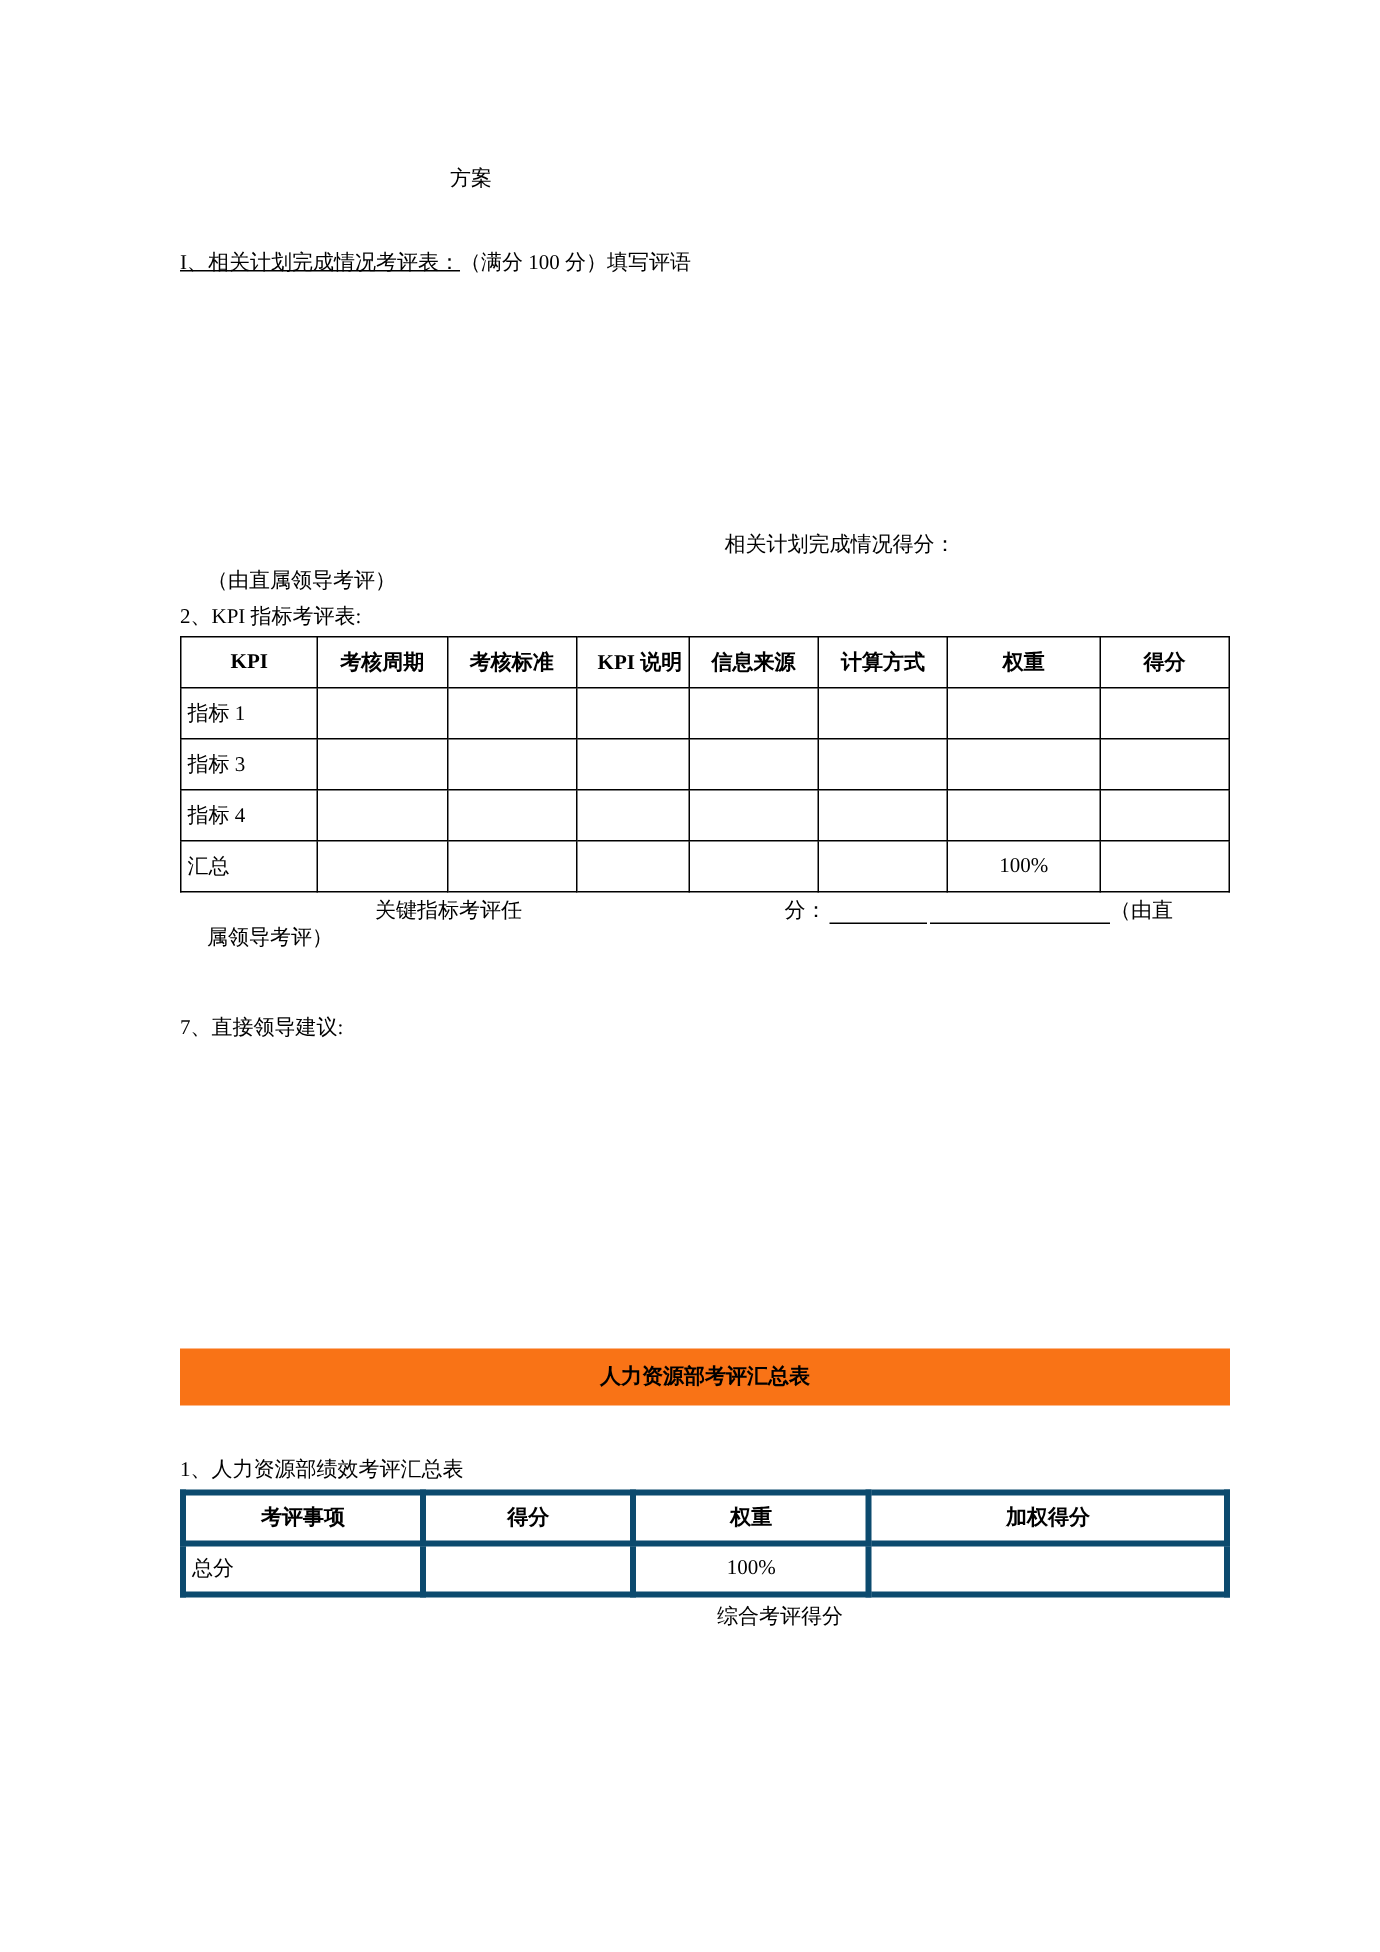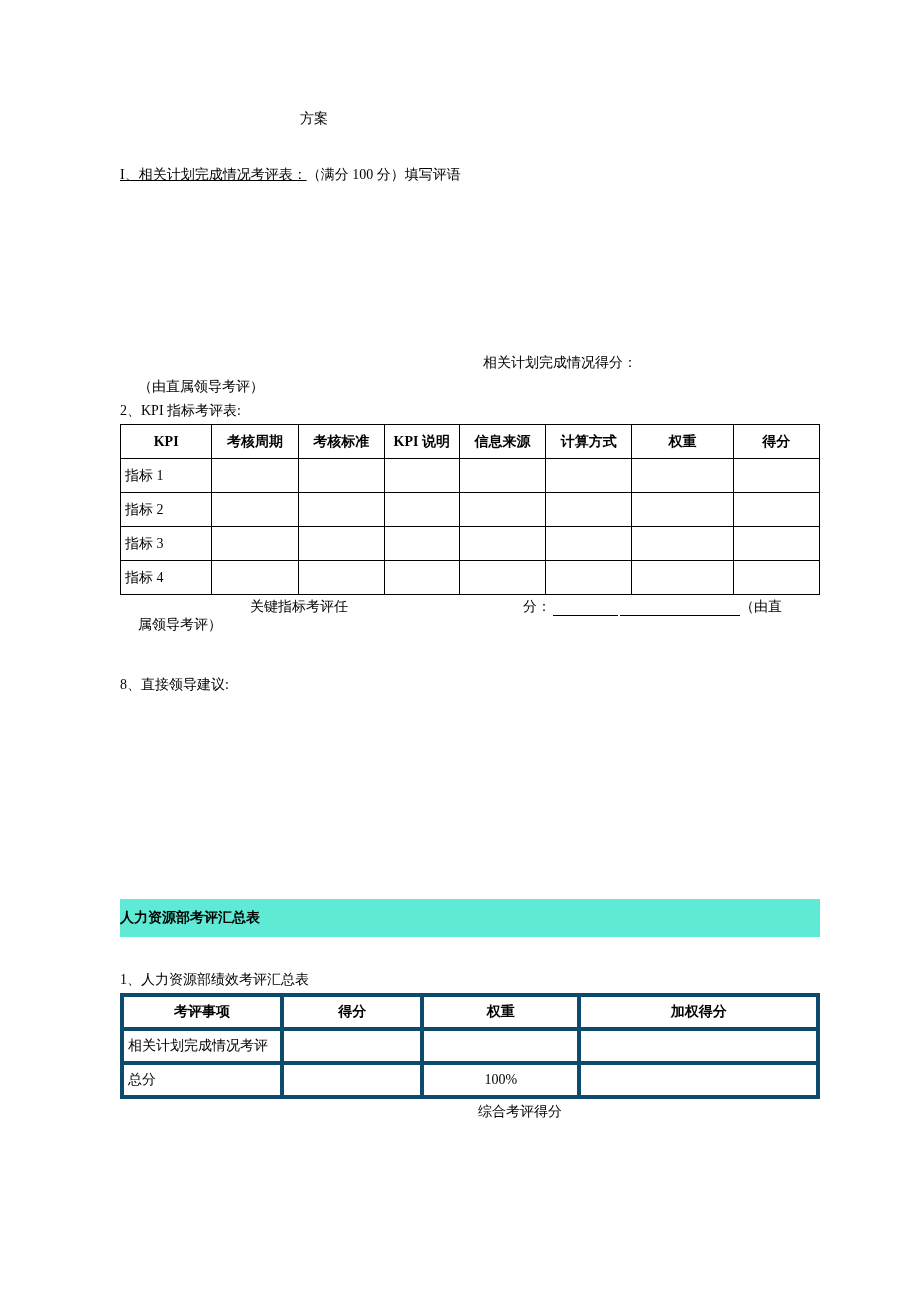--- a/index.html
+++ b/index.html
@@ -24,36 +24,36 @@
       border: 1px solid #000;
       height: 34px;
       padding: 2px 4px;
       text-align: center;
       vertical-align: middle;
     }
     table.kpi td.left { text-align: left; padding-left: 4px; }
     table.kpi th:nth-child(1), table.kpi td:nth-child(1) { width: 90px; }
     table.kpi th:nth-child(2) { width: 85px; font-family: Liberation Serif, serif; }
     table.kpi th:nth-child(3) { width: 85px; }
-    table.kpi th:nth-child(4) { width: 74px; }
+    table.kpi th:nth-child(4) { width: 74px; text-align: right; }
     table.kpi th:nth-child(5) { width: 85px; }
     table.kpi th:nth-child(6) { width: 85px; }
     table.kpi th:nth-child(7) { width: 100px; }
     table.kpi th:nth-child(8) { width: 85px; }
     .footer-row { display: flex; margin-top: 3px; }
     .footer-row .a { margin-left: 130px; }
     .footer-row .b { margin-left: 175px; }
     .footer-row .c { border-bottom: 1px solid #000; display: inline-block; width: 65px; margin: 0 2px; }
     .footer-row .d { border-bottom: 1px solid #000; display: inline-block; width: 120px; }
     .indent-note2 { margin-left: 18px; margin-bottom: 42px; }
     .section-3 { margin-bottom: 205px; }
     .hr-banner {
-      background: #5eead4;
+      background: #f97316;
       padding: 10px 0;
-      text-align: left;
+      text-align: center;
       font-weight: bold;
       margin-bottom: 34px;
     }
     .section-4-title { margin-bottom: 4px; }
     table.summary th, table.summary td {
       border: 4px solid #0c4a6e;
       height: 34px;
       padding: 2px 4px;
       text-align: center;
       vertical-align: middle;
@@ -93,84 +93,78 @@
         <td class="left">指标 1</td>
         <td></td>
         <td></td>
         <td></td>
         <td></td>
         <td></td>
         <td></td>
         <td></td>
       </tr>
       <tr>
-        <td class="left">指标 2</td>
-        <td></td>
-        <td></td>
-        <td></td>
-        <td></td>
-        <td></td>
-        <td></td>
-        <td></td>
-      </tr>
-      <tr>
         <td class="left">指标 3</td>
         <td></td>
         <td></td>
         <td></td>
         <td></td>
         <td></td>
         <td></td>
         <td></td>
       </tr>
       <tr>
         <td class="left">指标 4</td>
         <td></td>
         <td></td>
         <td></td>
         <td></td>
         <td></td>
         <td></td>
         <td></td>
       </tr>
+      <tr>
+        <td class="left">汇总</td>
+        <td></td>
+        <td></td>
+        <td></td>
+        <td></td>
+        <td></td>
+        <td>100%</td>
+        <td></td>
+      </tr>
     </tbody>
 </table>
 
 <div class="footer-row">
   <span class="a">关键指标考评任</span>
   <span class="b">分：</span>
   <span class="c"></span>
   <span class="d"></span>
   <span>（由直</span>
 </div>
 <div class="indent-note2">属领导考评）</div>
 
-<div class="section-3">8、直接领导建议:</div>
+<div class="section-3">7、直接领导建议:</div>
 
 <div class="hr-banner">人力资源部考评汇总表</div>
 
 <div class="section-4-title">1、人力资源部绩效考评汇总表</div>
 
 <table class="summary">
   <thead>
     <tr>
       <th>考评事项</th>
       <th>得分</th>
       <th>权重</th>
       <th>加权得分</th>
     </tr>
   </thead>
   <tbody id="summary-body">
       <tr>
-        <td class="left">相关计划完成情况考评</td>
-        <td></td>
-        <td></td>
-        <td></td>
-      </tr>
-      <tr>
         <td class="left">总分</td>
         <td></td>
         <td>100%</td>
         <td></td>
       </tr>
     </tbody>
 </table>
 
 <div class="final-label">综合考评得分</div>
 

